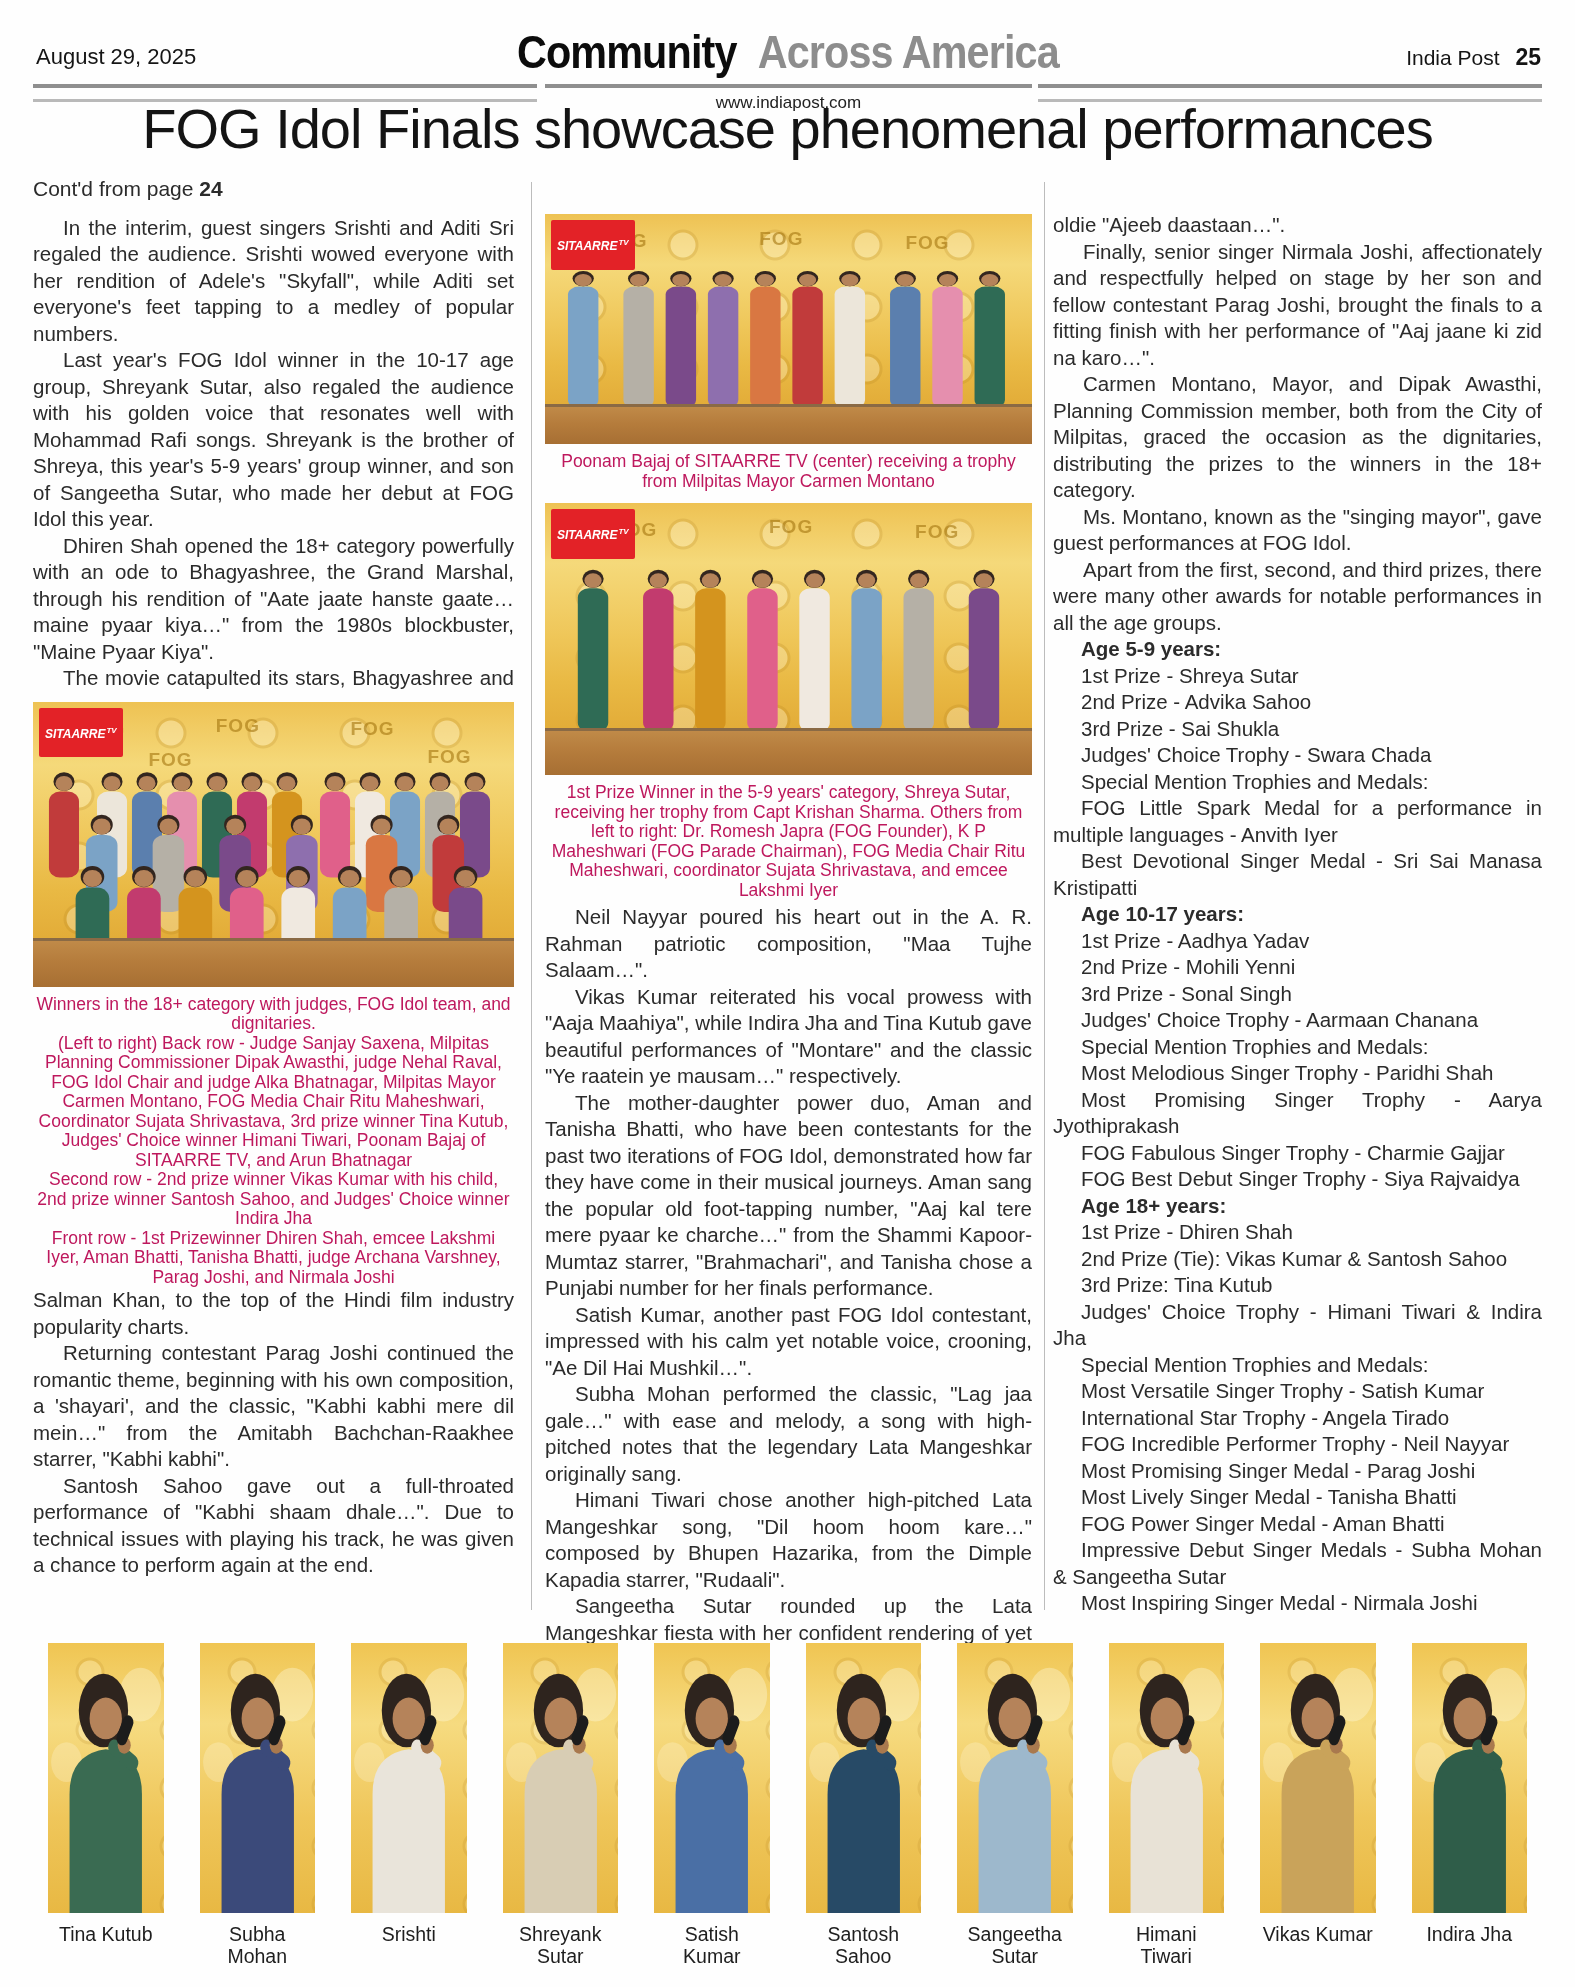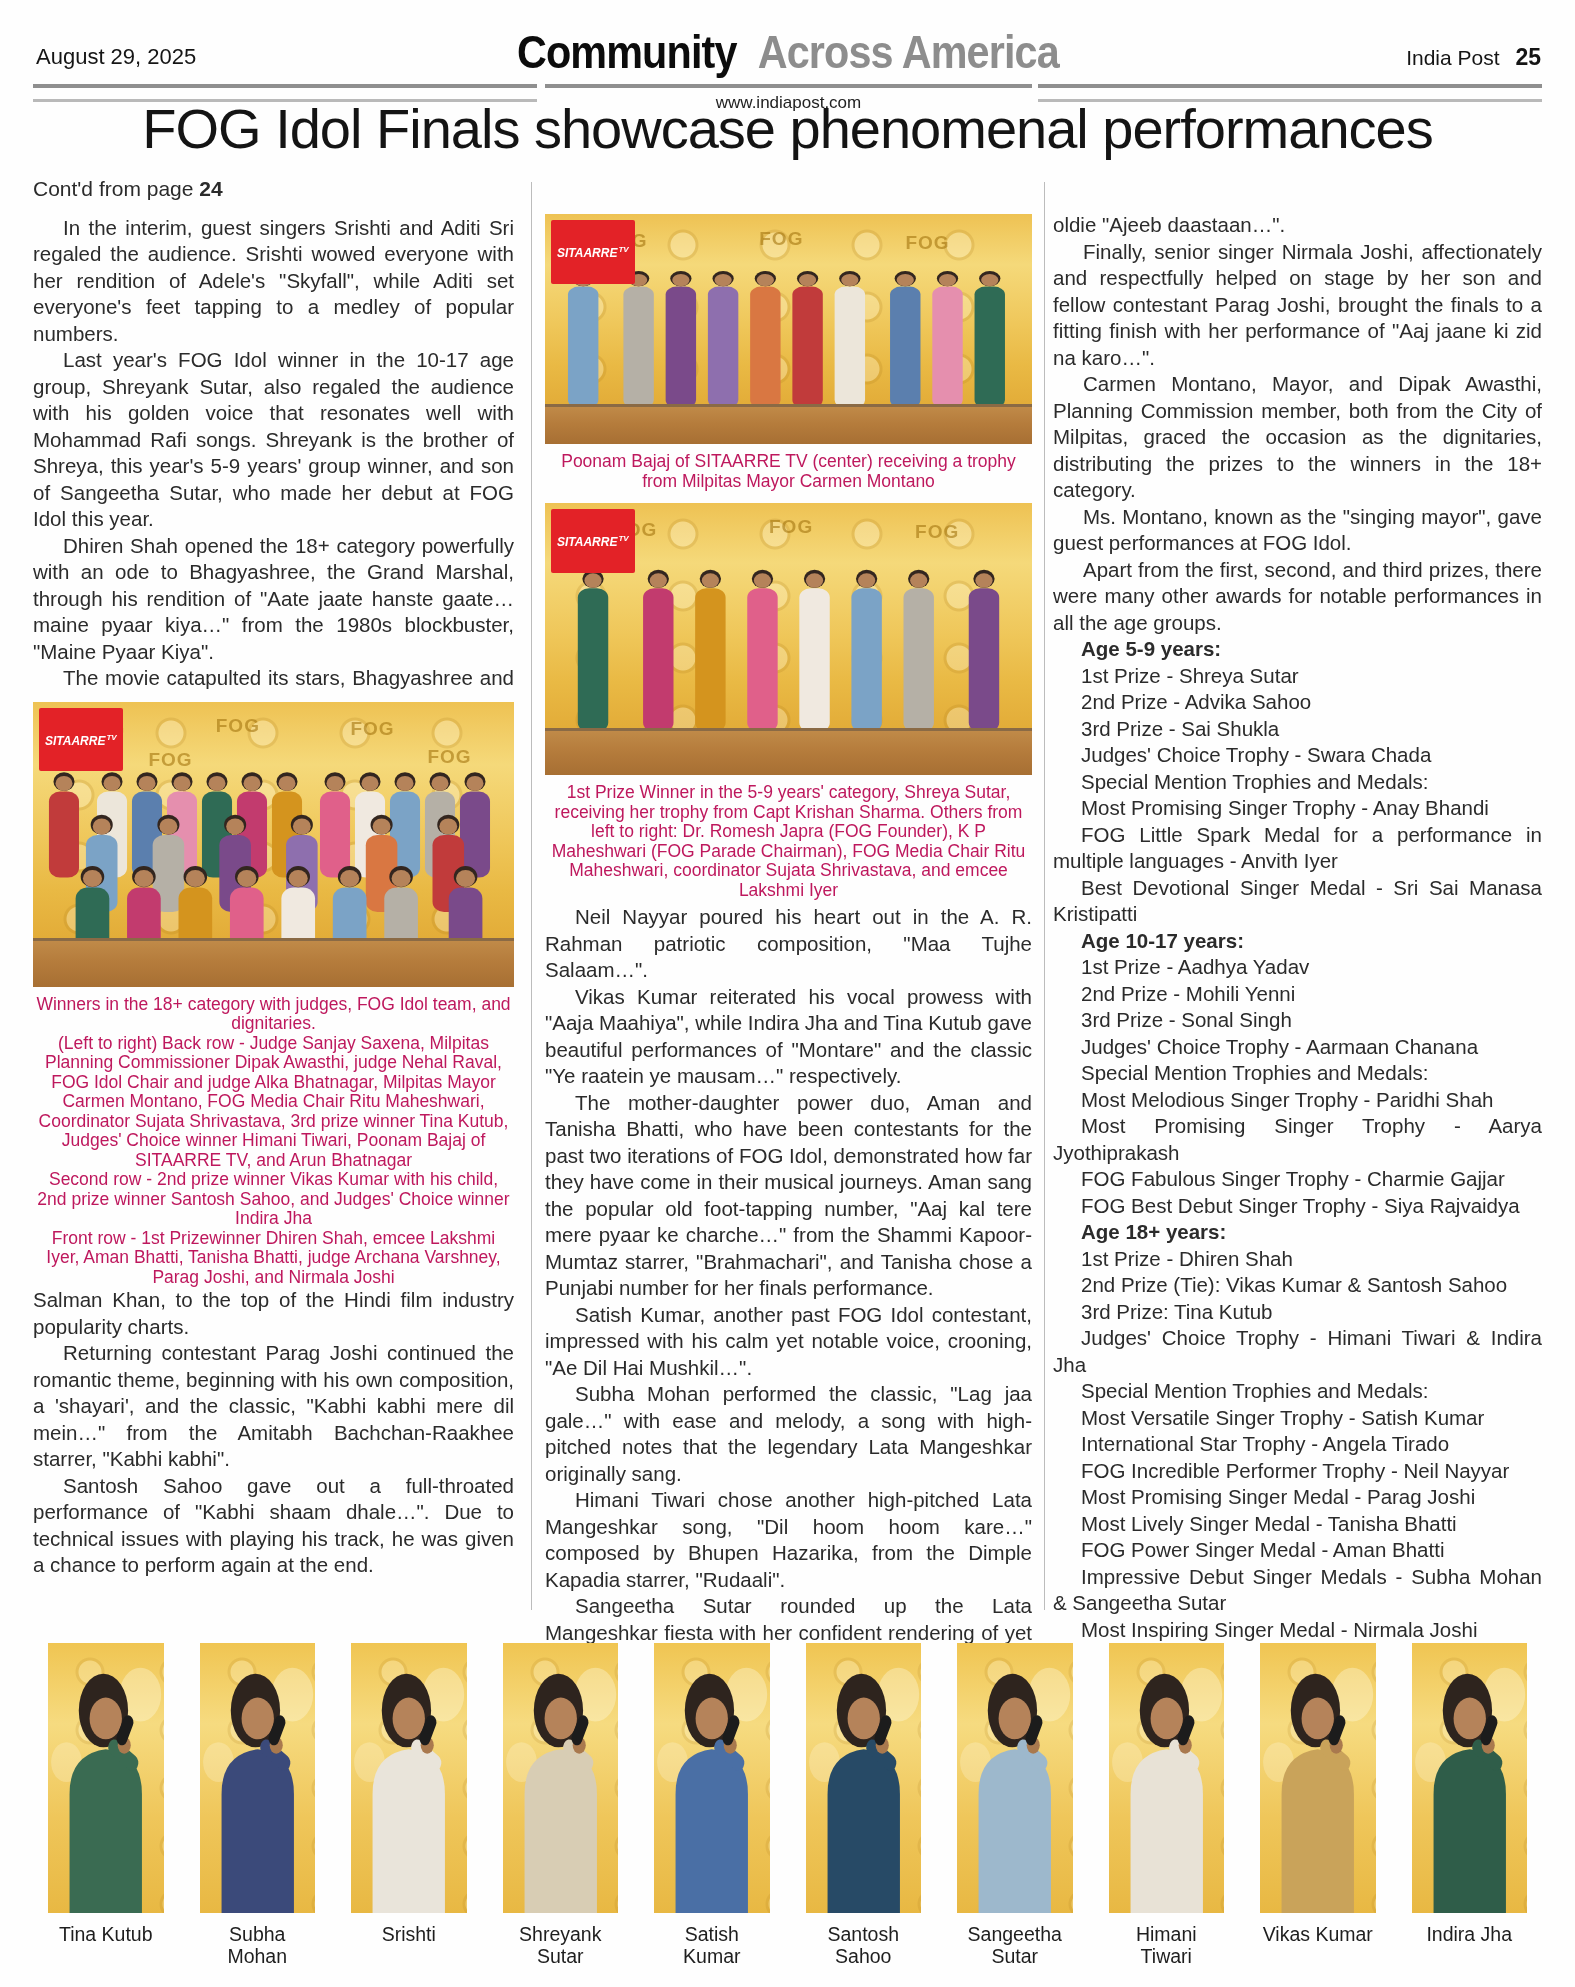--- a/index.html
+++ b/index.html
@@ -47,21 +47,21 @@
   .photo::after{content:"";position:absolute;left:0;right:0;bottom:0;height:16%;
      background:linear-gradient(180deg,#c08a48 0%,#b57c3c 45%,#a76f33 100%);
      border-top:3px solid #8a6a45;}
   .ph-large{height:285px;margin-top:10px;}
   .ph-m1{height:230px;}
   .ph-m2{height:272px;margin-top:12px;}
   .crowd{position:absolute;left:0;bottom:6%;width:100%;height:88%;}
   .fogmark{position:absolute;font-weight:700;font-size:19px;color:rgba(164,116,15,.6);
            letter-spacing:1px;z-index:2;}
   .badge{position:absolute;top:6px;left:6px;z-index:3;background:#e32227;color:#fff;
-         font-weight:700;font-style:italic;font-size:12px;padding:17px 6px;border-radius:2px;}
+         font-weight:700;font-style:italic;font-size:12px;padding:10px 6px;border-radius:2px;}
   .badge .tv{font-size:8px;margin-left:1px;vertical-align:super;}
 
   .caption{margin-top:8px;font-size:17.5px;line-height:19.5px;text-align:center;color:#be185d;
            text-align-last:center;}
   .caption p{margin:0;}
   .cap-mid{padding:0 4px;margin-bottom:4px;}
 
   
   .winners p.wline{margin:0;text-indent:28px;text-align:justify;}
   .winners p.b{font-weight:700;}
@@ -408,21 +408,20 @@
         <p class="body">Apart from the first, second, and third prizes, there were many other awards for notable performances in all the age groups.</p>
       </div>
     <div class="winners">
 
         <p class="wline b">Age 5-9 years:</p>
         <p class="wline">1st Prize - Shreya Sutar</p>
         <p class="wline">2nd Prize - Advika Sahoo</p>
         <p class="wline">3rd Prize - Sai Shukla</p>
         <p class="wline">Judges' Choice Trophy - Swara Chada</p>
         <p class="wline">Special Mention Trophies and Medals:</p>
-        <p class="wline">Most Promising Singer Trophy - Anay Bhandi</p>
         <p class="wline">FOG Little Spark Medal for a performance in multiple languages - Anvith Iyer</p>
         <p class="wline">Best Devotional Singer Medal - Sri Sai Manasa Kristipatti</p>
         <p class="wline b">Age 10-17 years:</p>
         <p class="wline">1st Prize - Aadhya Yadav</p>
         <p class="wline">2nd Prize - Mohili Yenni</p>
         <p class="wline">3rd Prize - Sonal Singh</p>
         <p class="wline">Judges' Choice Trophy - Aarmaan Chanana</p>
         <p class="wline">Special Mention Trophies and Medals:</p>
         <p class="wline">Most Melodious Singer Trophy - Paridhi Shah</p>
         <p class="wline">Most Promising Singer Trophy - Aarya Jyothiprakash</p>

